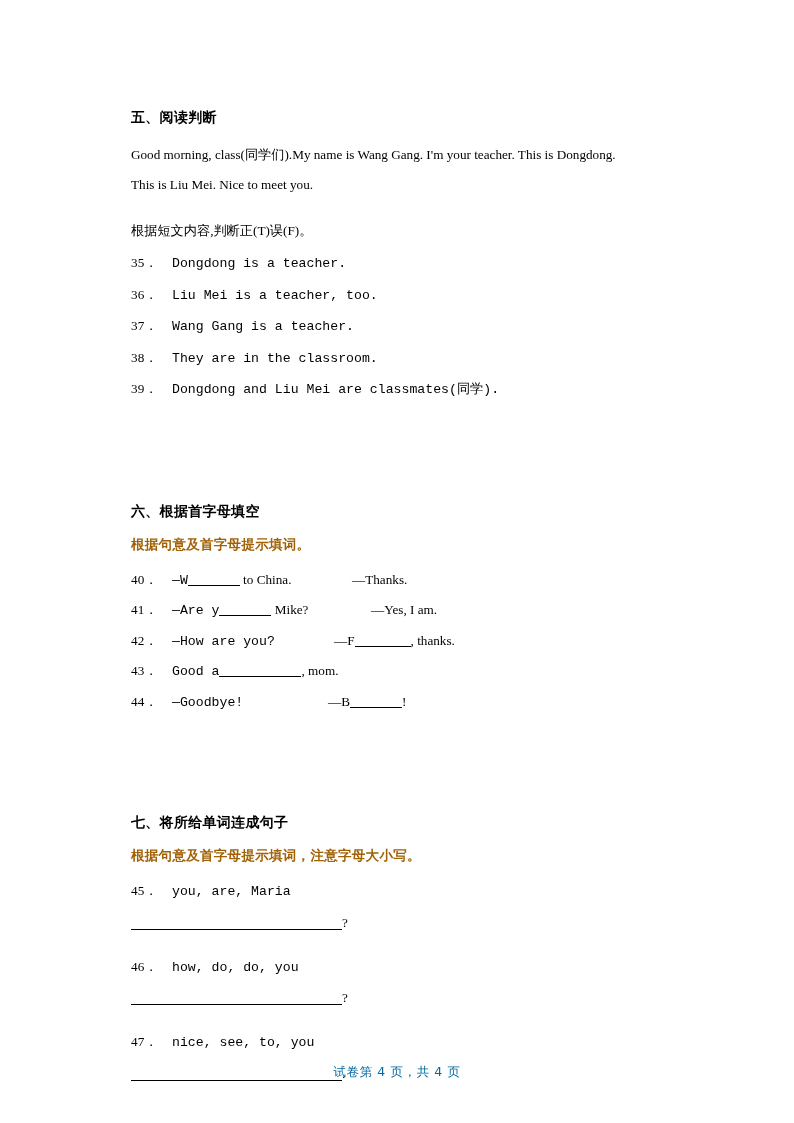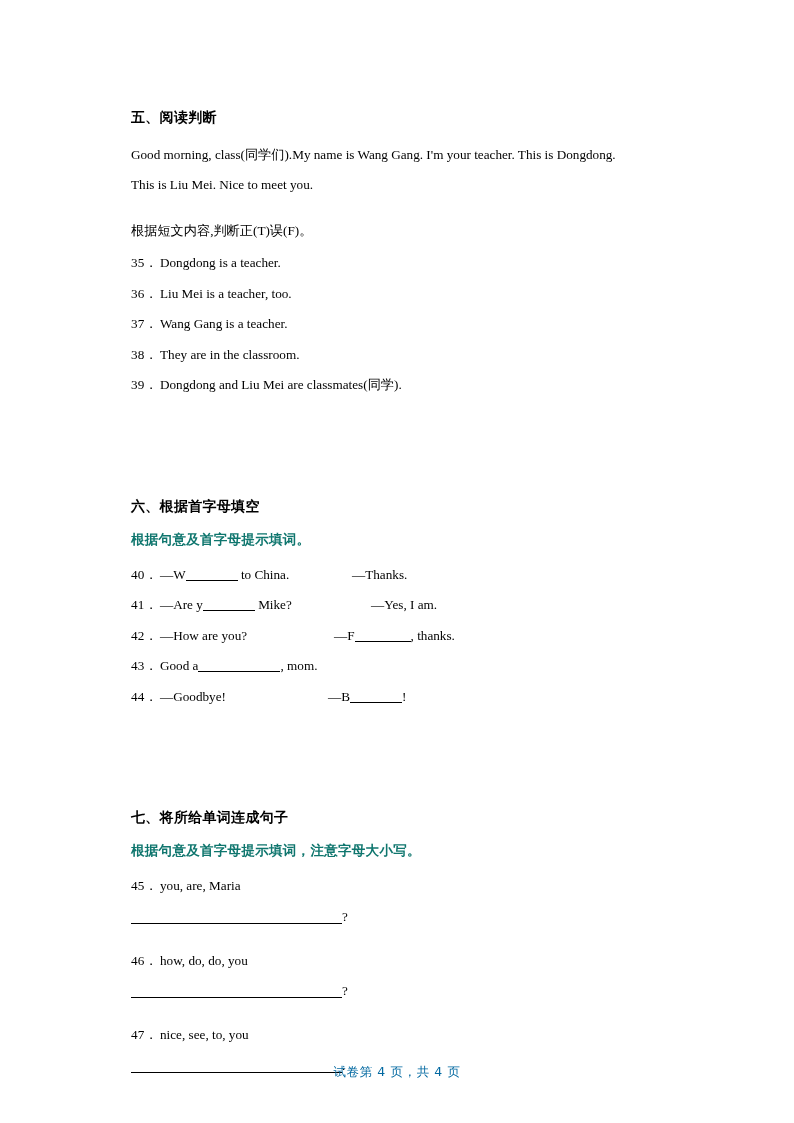--- a/index.html
+++ b/index.html
@@ -40,21 +40,21 @@
     margin: 0 0 12px 0;
     color: #000;
   }
   .sec-instruction {
     font-family: "DejaVu Sans", "Liberation Sans", sans-serif;
     font-weight: bold;
     font-size: 13.5px;
     line-height: 20px;
     letter-spacing: 0.3px;
     margin: 0 0 11px 0;
-    color: #0f766e;
+    color: #a16207;
   }
 
   
   .passage-line {
     font-size: 13.2px;
     line-height: 30px;
     margin: 0;
     white-space: nowrap;
   }
   .plain-instruction {
@@ -70,21 +70,22 @@
     white-space: nowrap;
   }
   .q-num {
     letter-spacing: 0.2px;
     margin-top: 8px;
   }
   .q-num::after {
     content: "．";
   }
   .q-text {
-    margin-left: 2px;
+    margin-left: 14px;
+    font-family: Liberation Mono, monospace;
   }
 
   
   .q-row {
     font-size: 13.2px;
     line-height: 30.5px;
     margin: 0;
     position: relative;
     white-space: nowrap;
     height: 30.5px;

